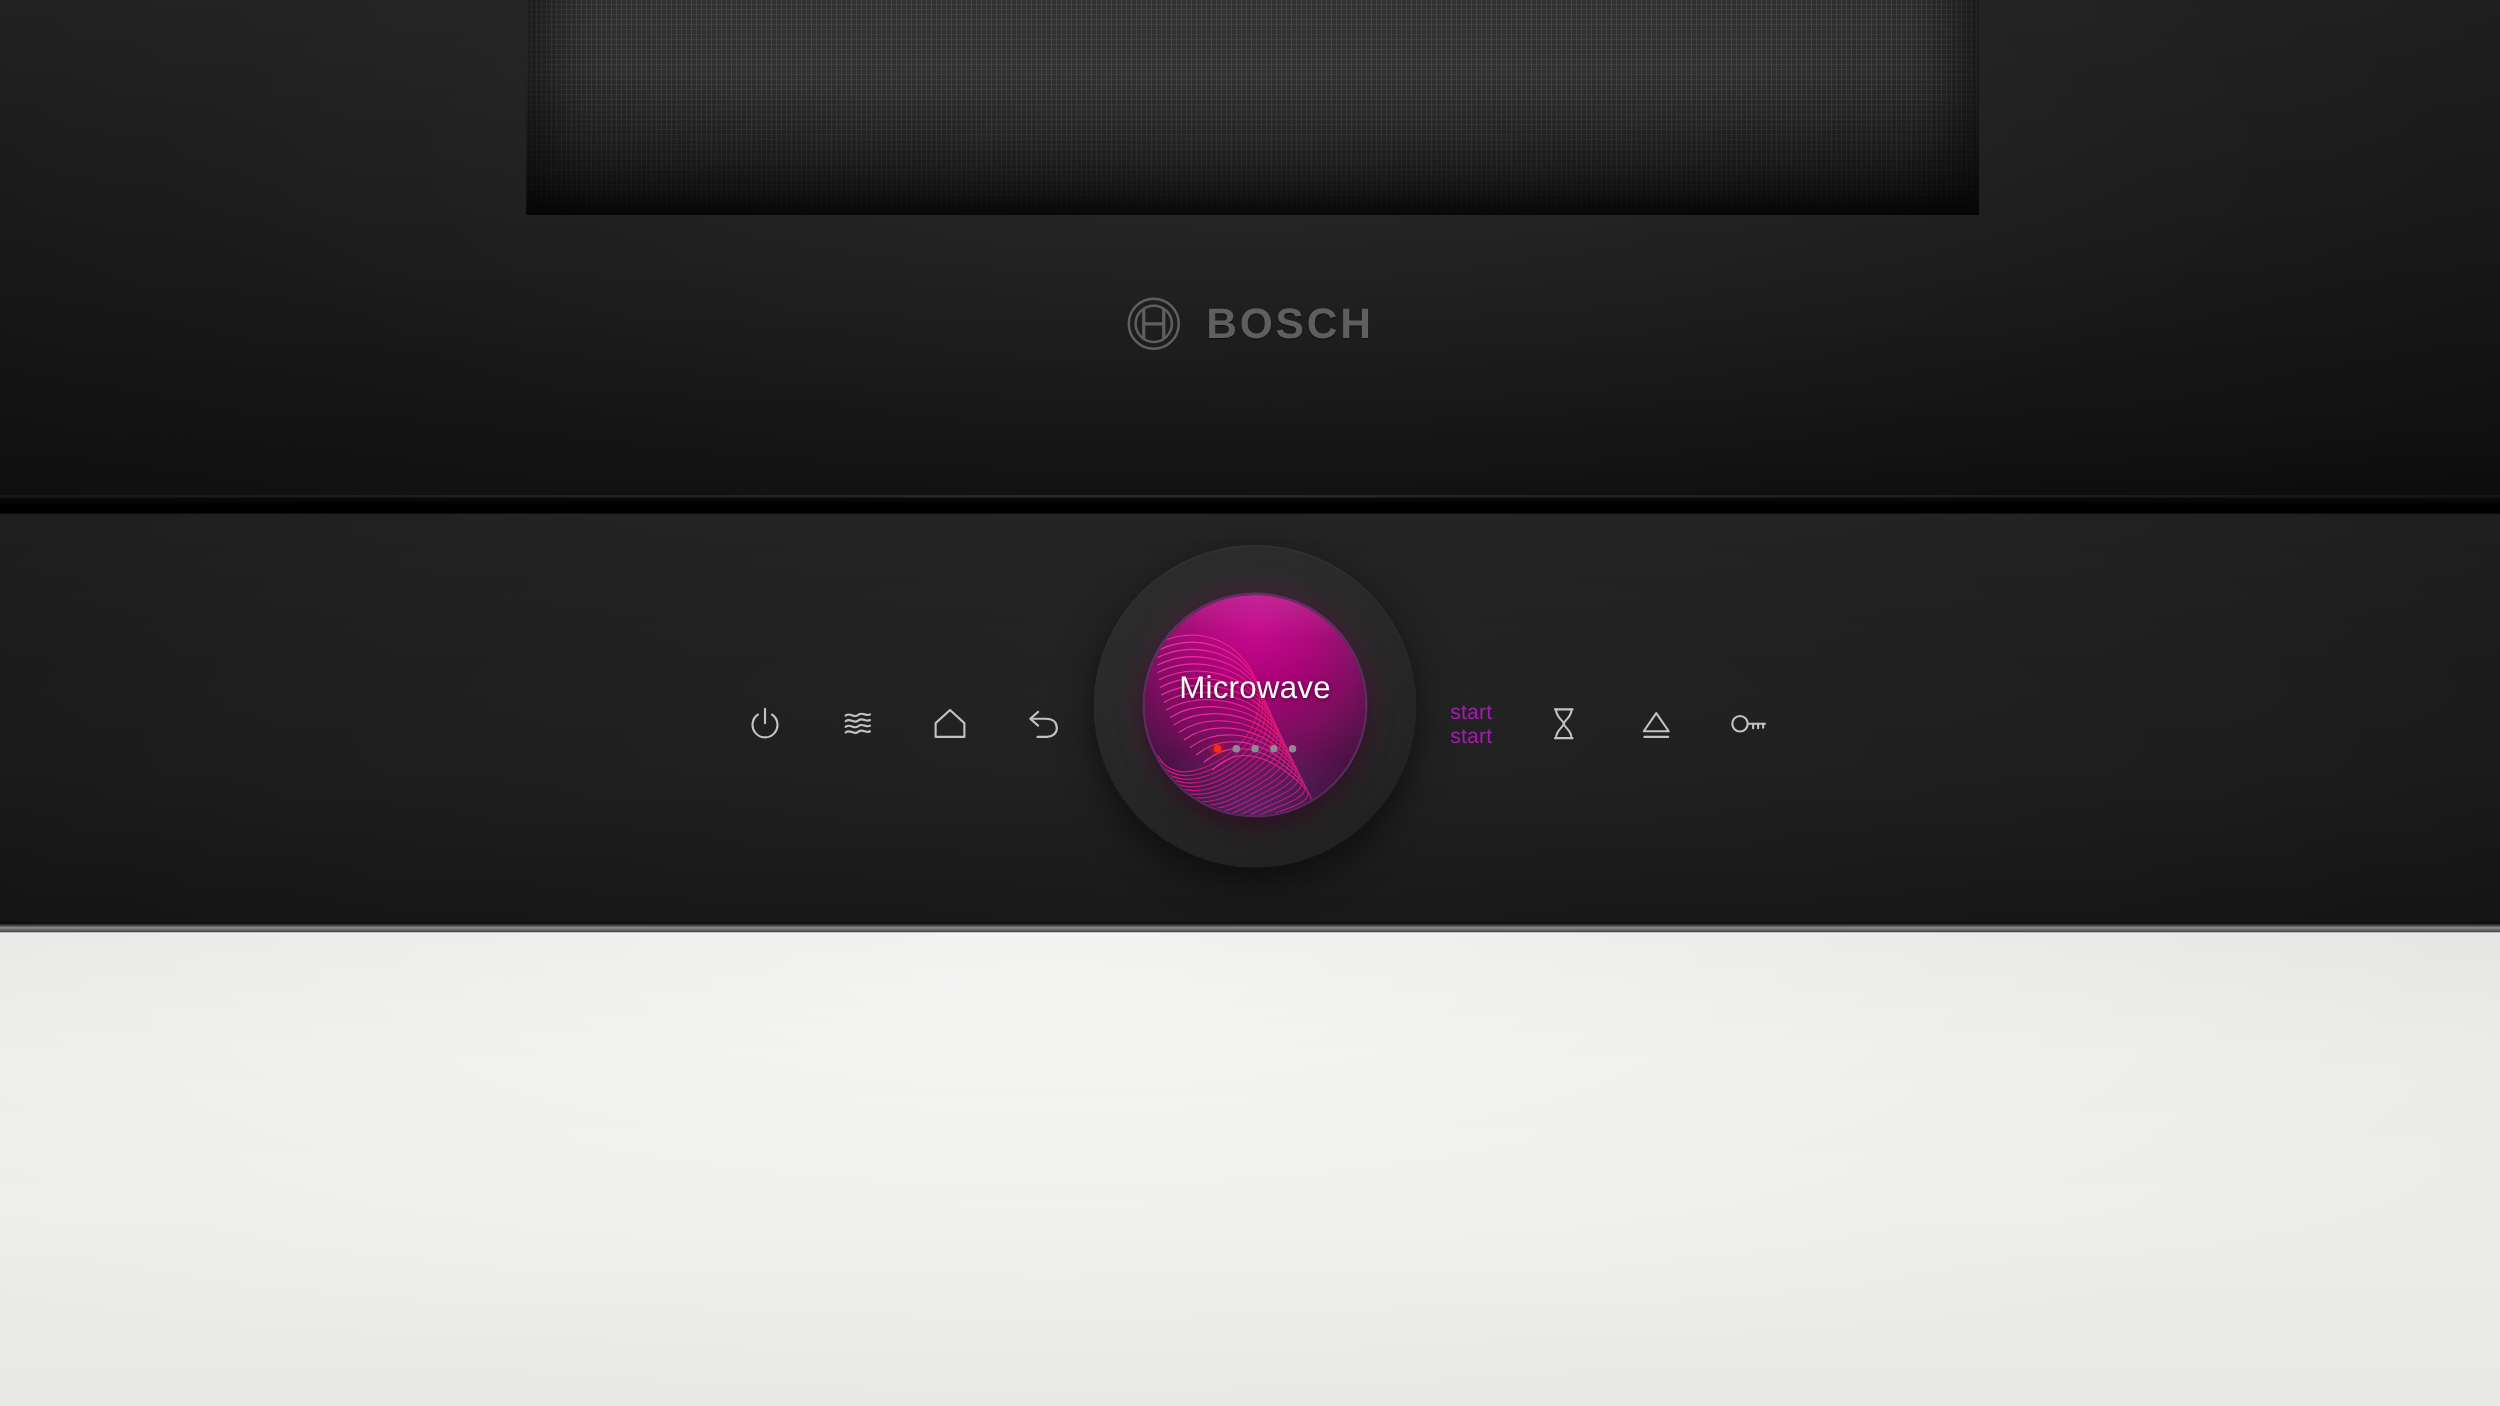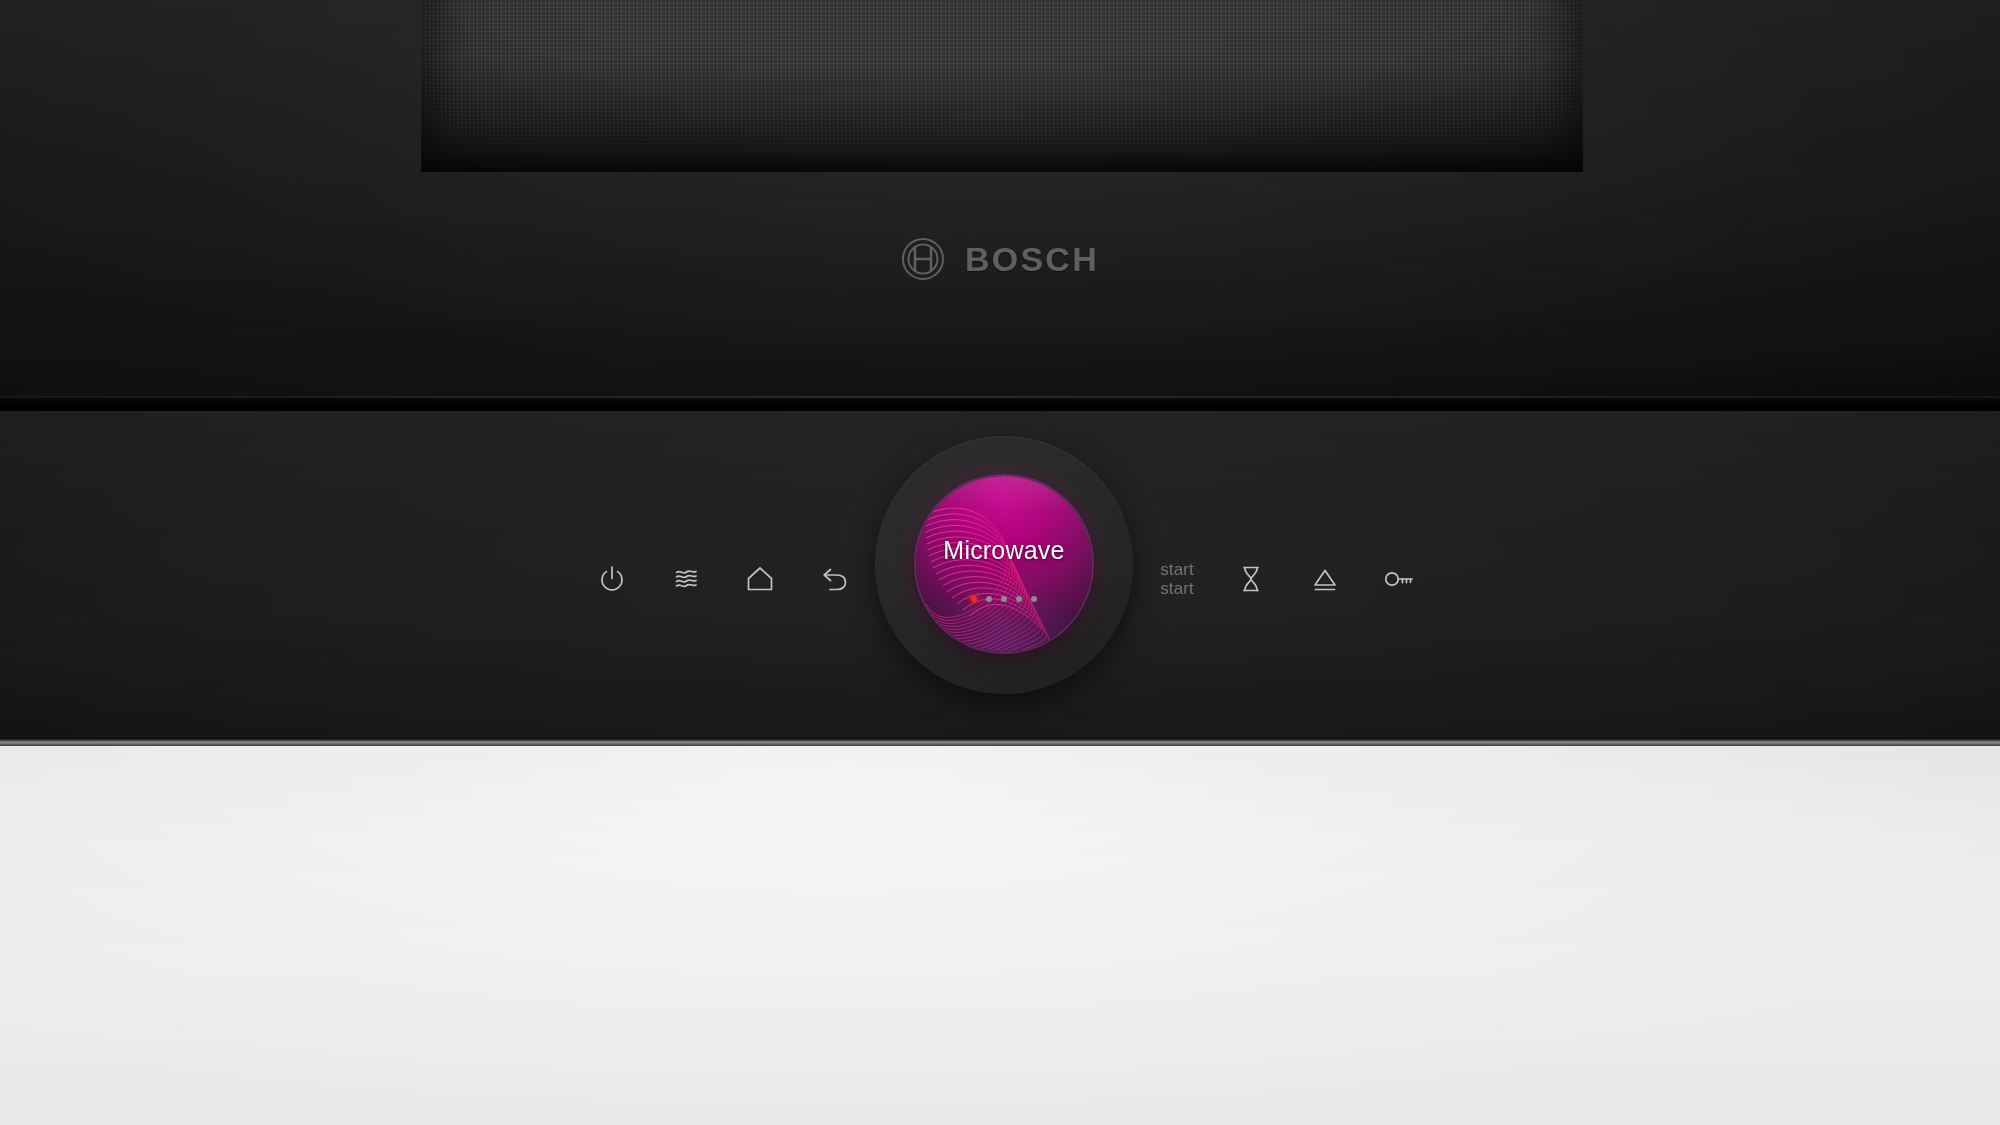--- a/index.html
+++ b/index.html
@@ -250,21 +250,21 @@
   }
   .touch-key {
     width: 74px;
     height: 48px;
     display: flex;
     align-items: center;
     justify-content: center;
   }
   .touch-key svg { display: block; }
   .startstop {
-    color: #737373;
+    color: #a21caf;
     font-size: 17px;
     line-height: 19px;
     text-align: left;
     letter-spacing: 0.1px;
     -webkit-font-smoothing: antialiased;
   }
   .icon-stroke {
     stroke: #c2c2c2;
     stroke-width: 1.7;
     fill: none;

